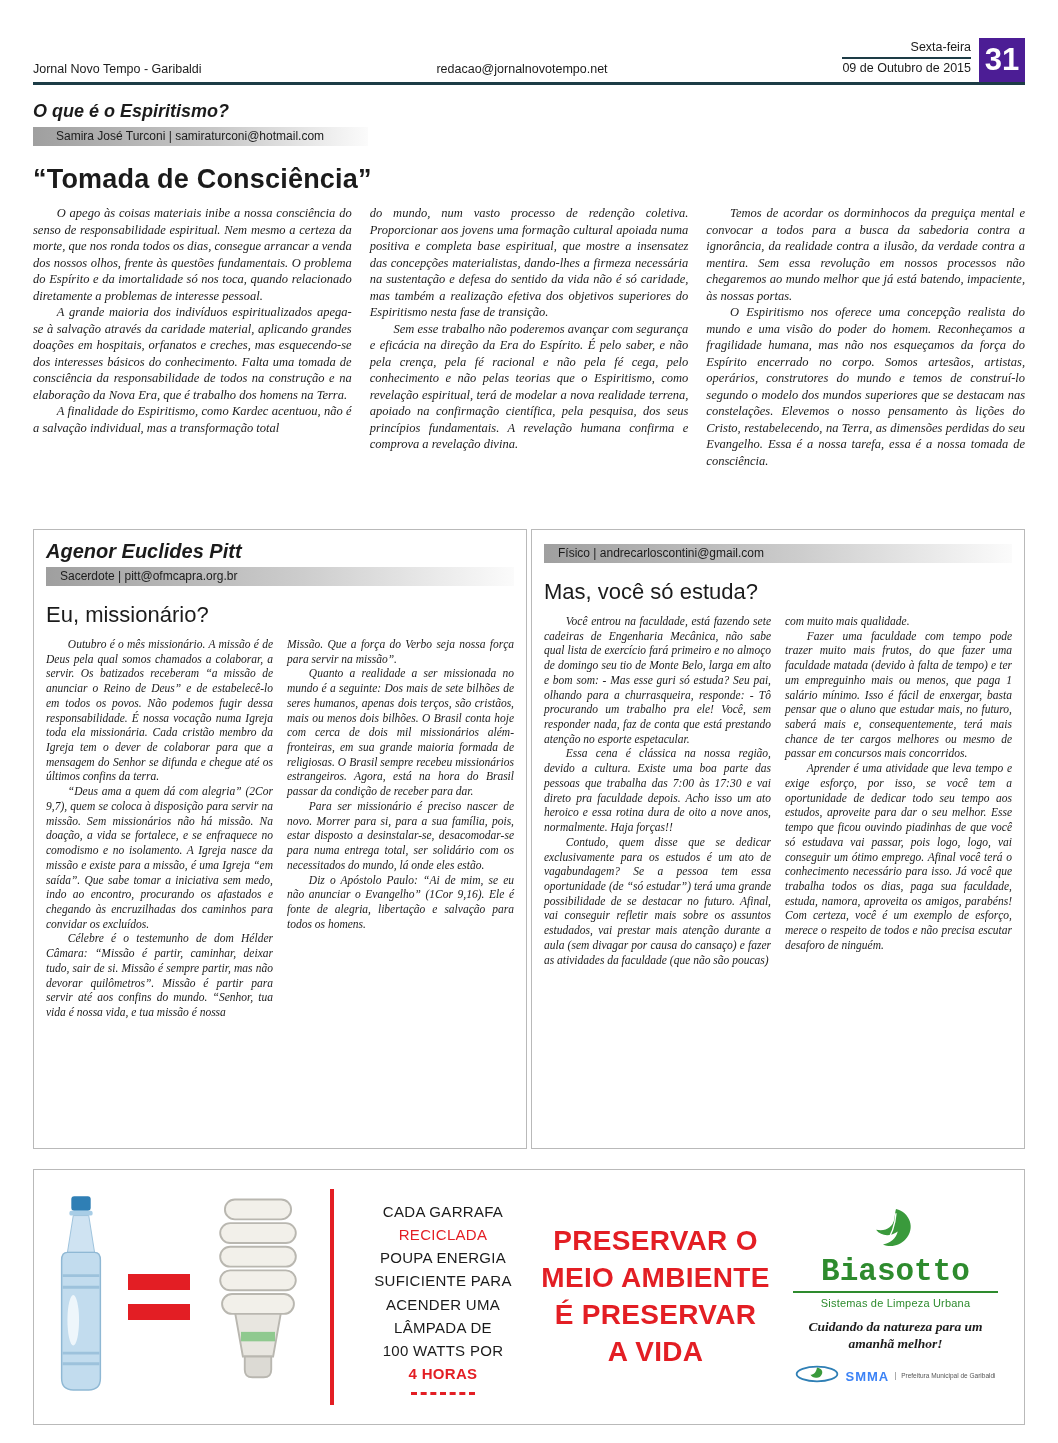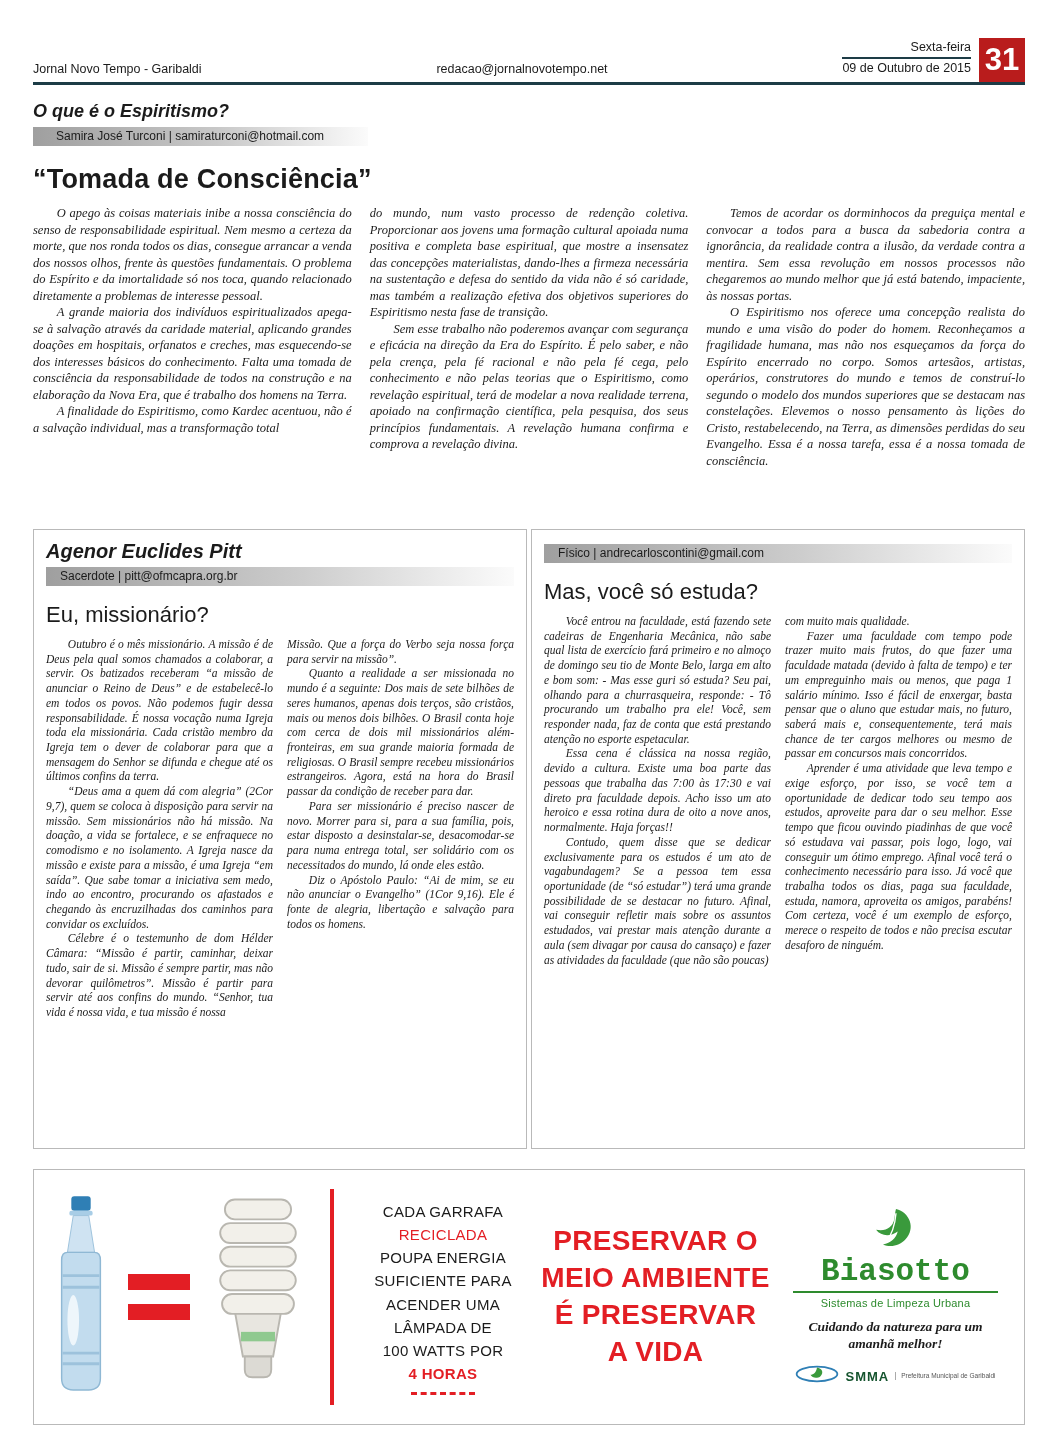--- a/index.html
+++ b/index.html
@@ -10,21 +10,21 @@
   }
   .page { padding:38px 33px 16px 33px; }
 
   
   .masthead { display:flex; align-items:flex-end; border-bottom:3px solid #1d3c46; padding-bottom:5px; }
   .mast-left  { font-size:12.5px; padding-bottom:1px; }
   .mast-center{ flex:1; text-align:center; font-size:12.5px; padding-bottom:1px; }
   .mast-right { text-align:right; font-size:12.5px; margin-right:8px; line-height:1.25; }
   .mast-right .weekday { border-bottom:2px solid #1d3c46; padding-bottom:2px; margin-bottom:2px; font-size:12.5px; }
   .page-number {
-    background:#b91c1c; color:#fff; font-weight:bold; font-size:31px;
+    background:#4c1d95; color:#fff; font-weight:bold; font-size:31px;
     width:46px; height:44px; display:flex; align-items:center; justify-content:center;
     margin-bottom:-5px;
   }
 
   
   .section-title { margin-top:16px; font-size:18px; font-weight:bold; font-style:italic; }
   .byline-bar {
     margin-top:5px; width:335px; height:19px; padding:2px 23px;
     font-size:12px; background:linear-gradient(to right,#9f9f9f 0%,#c8c8c8 55%,#fbfbfb 100%);
   }
@@ -67,21 +67,21 @@
   .fact-red { color:#e31e24; }
   .fact-red-bold { color:#e31e24; font-weight:bold; }
   .red-dashes { margin:6px auto 0 auto; width:64px; border-bottom:3px dashed #e31e24; }
   .slogan { flex:1; text-align:center; color:#e31e24; font-weight:bold; font-size:28px; line-height:1.32; letter-spacing:.3px; }
   .brand-block { width:225px; text-align:center; }
   .brand-name { font-family:Liberation Mono, monospace; font-weight:bold; color:#2e8b2e; font-size:31px; line-height:1; margin-top:2px; }
   .brand-rule { border-top:2px solid #2e8b2e; margin:4px 10px; }
   .brand-sub { color:#2e8b2e; font-size:11px; letter-spacing:.2px; }
   .brand-tagline { font-family:"Liberation Serif", serif; font-style:italic; font-weight:bold; font-size:13.5px; margin:10px 18px 0 18px; line-height:1.25; }
   .smma-row { display:flex; align-items:center; justify-content:center; gap:6px; margin-top:12px; }
-  .smma-text { color:#14532d; font-weight:bold; font-size:13px; letter-spacing:1px; }
+  .smma-text { color:#3b82f6; font-weight:bold; font-size:13px; letter-spacing:1px; }
   .smma-sub { font-size:6.5px; color:#555; text-align:left; line-height:1.2; border-left:1px solid #aaa; padding-left:5px; }
 </style>
 </head>
 <body>
 
 <div class="page">
 
   <header class="masthead">
     <div class="mast-left">Jornal Novo Tempo - Garibaldi</div>
     <div class="mast-center">redacao@jornalnovotempo.net</div>

